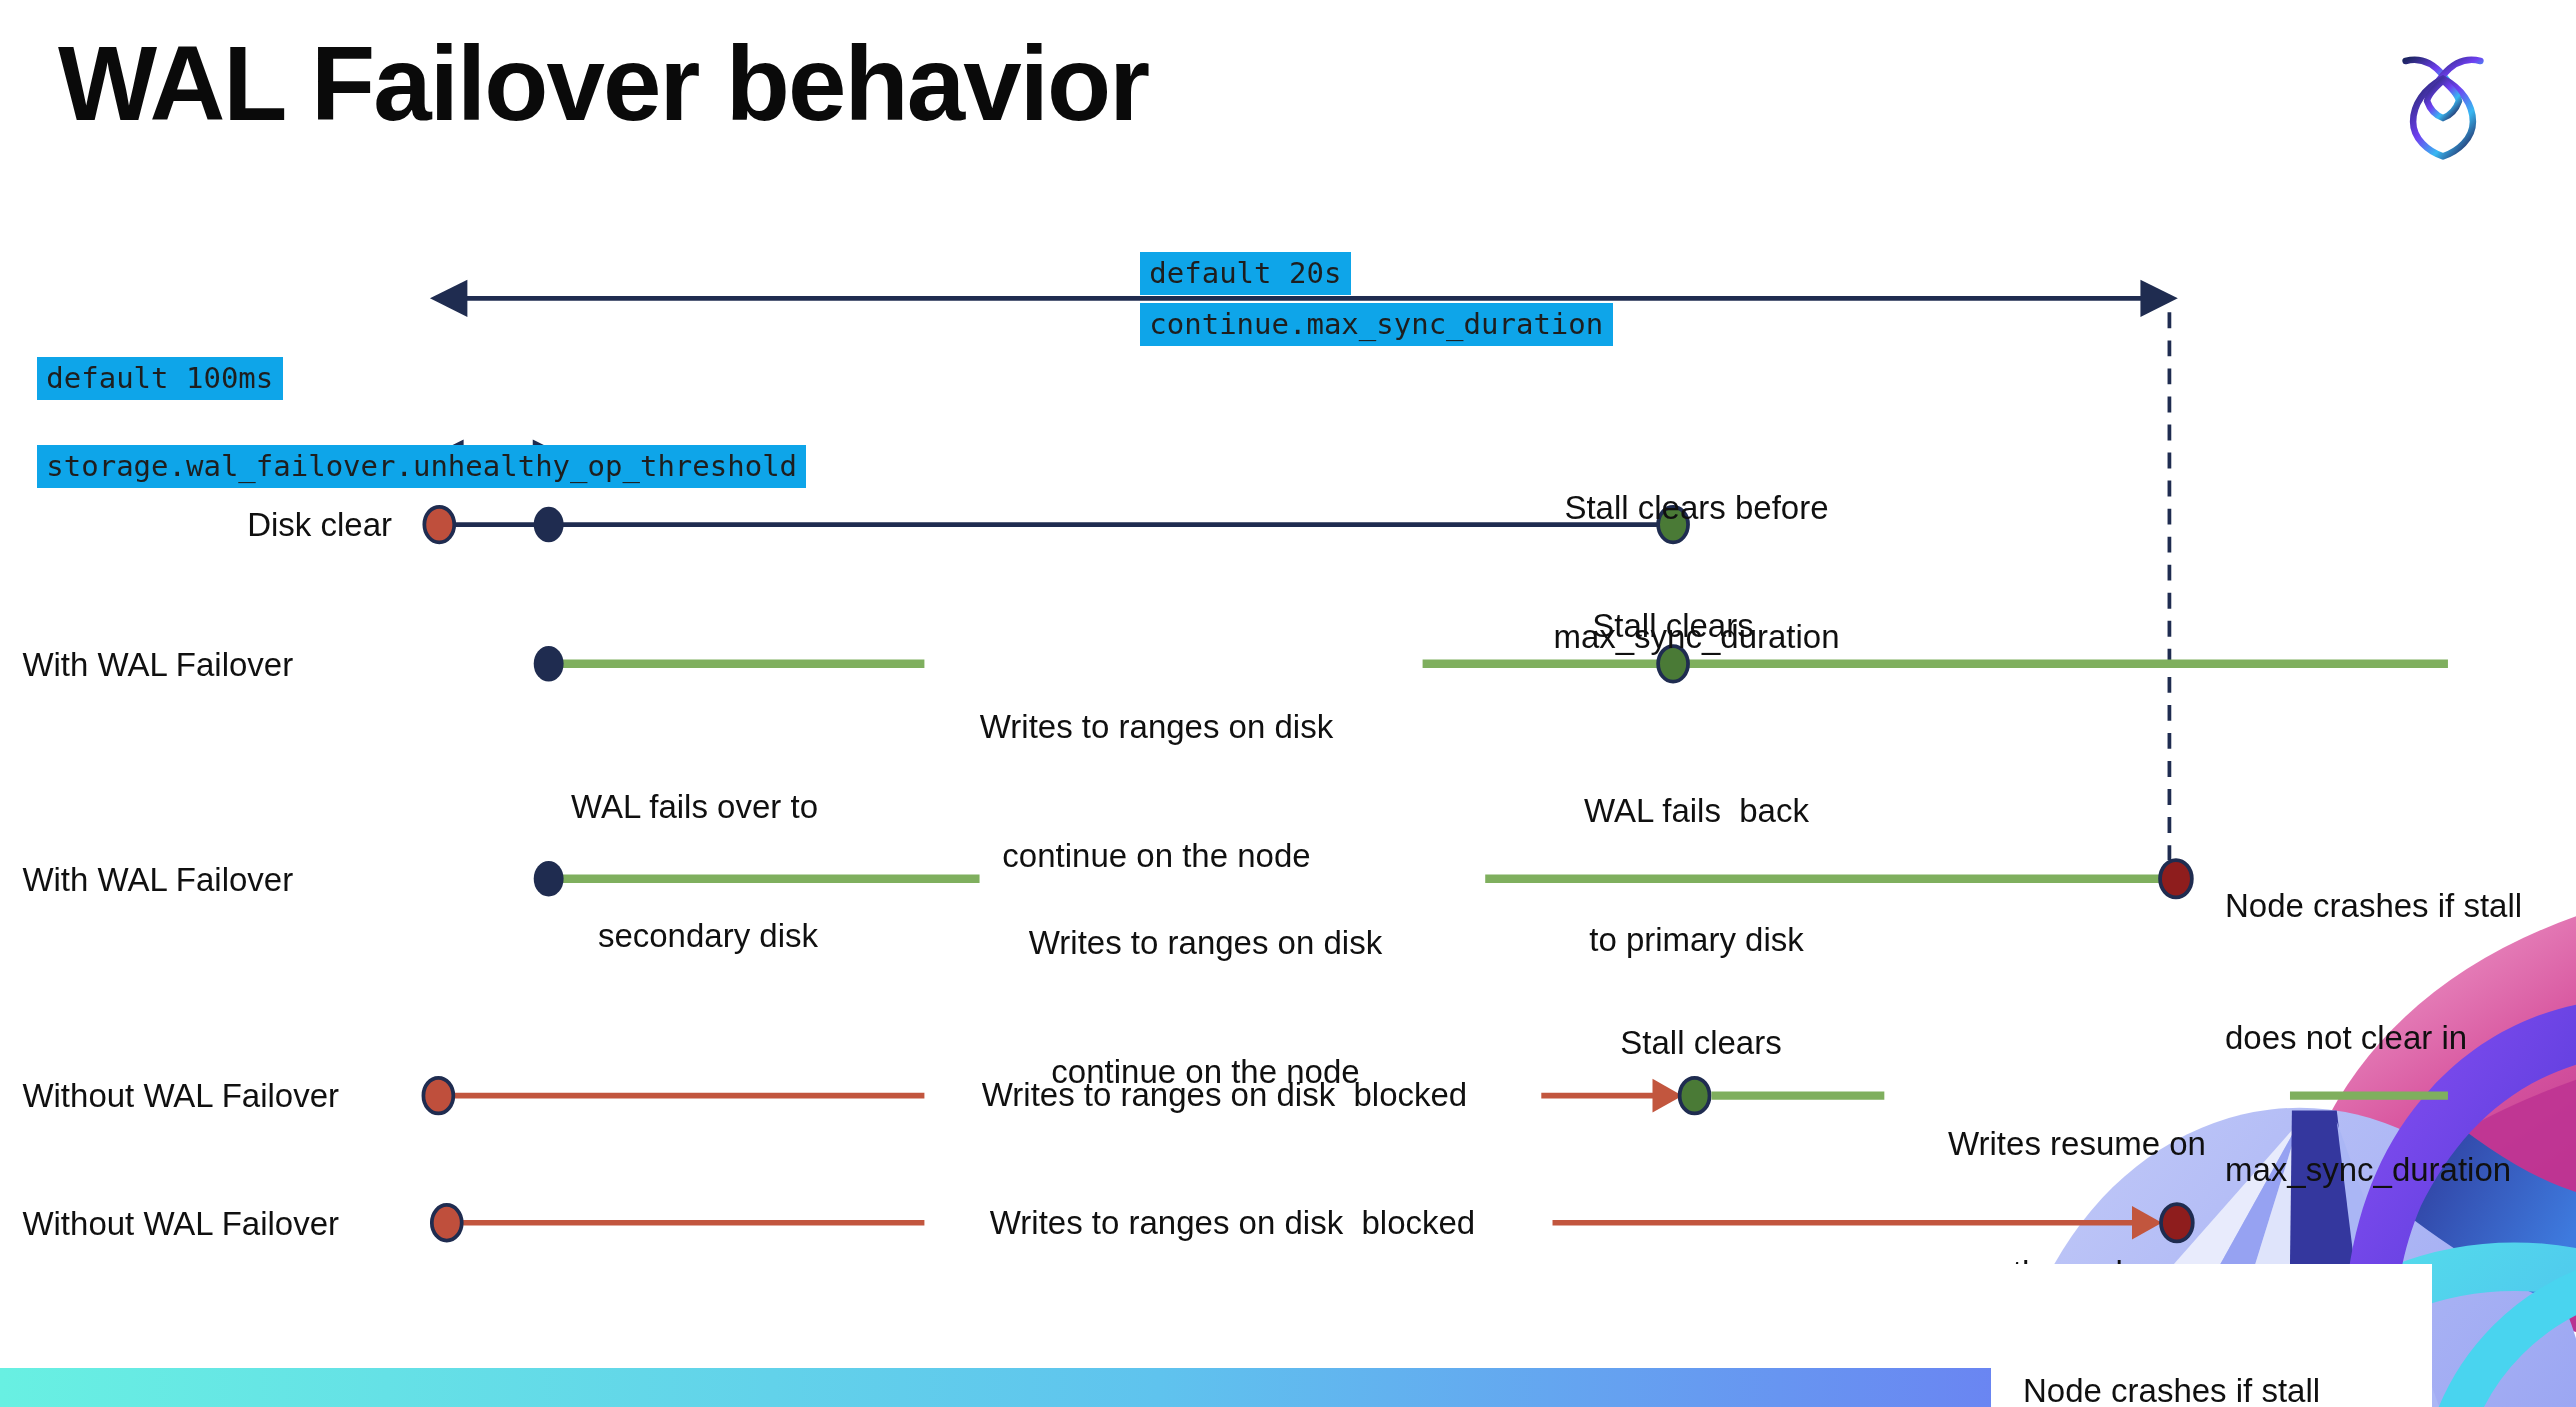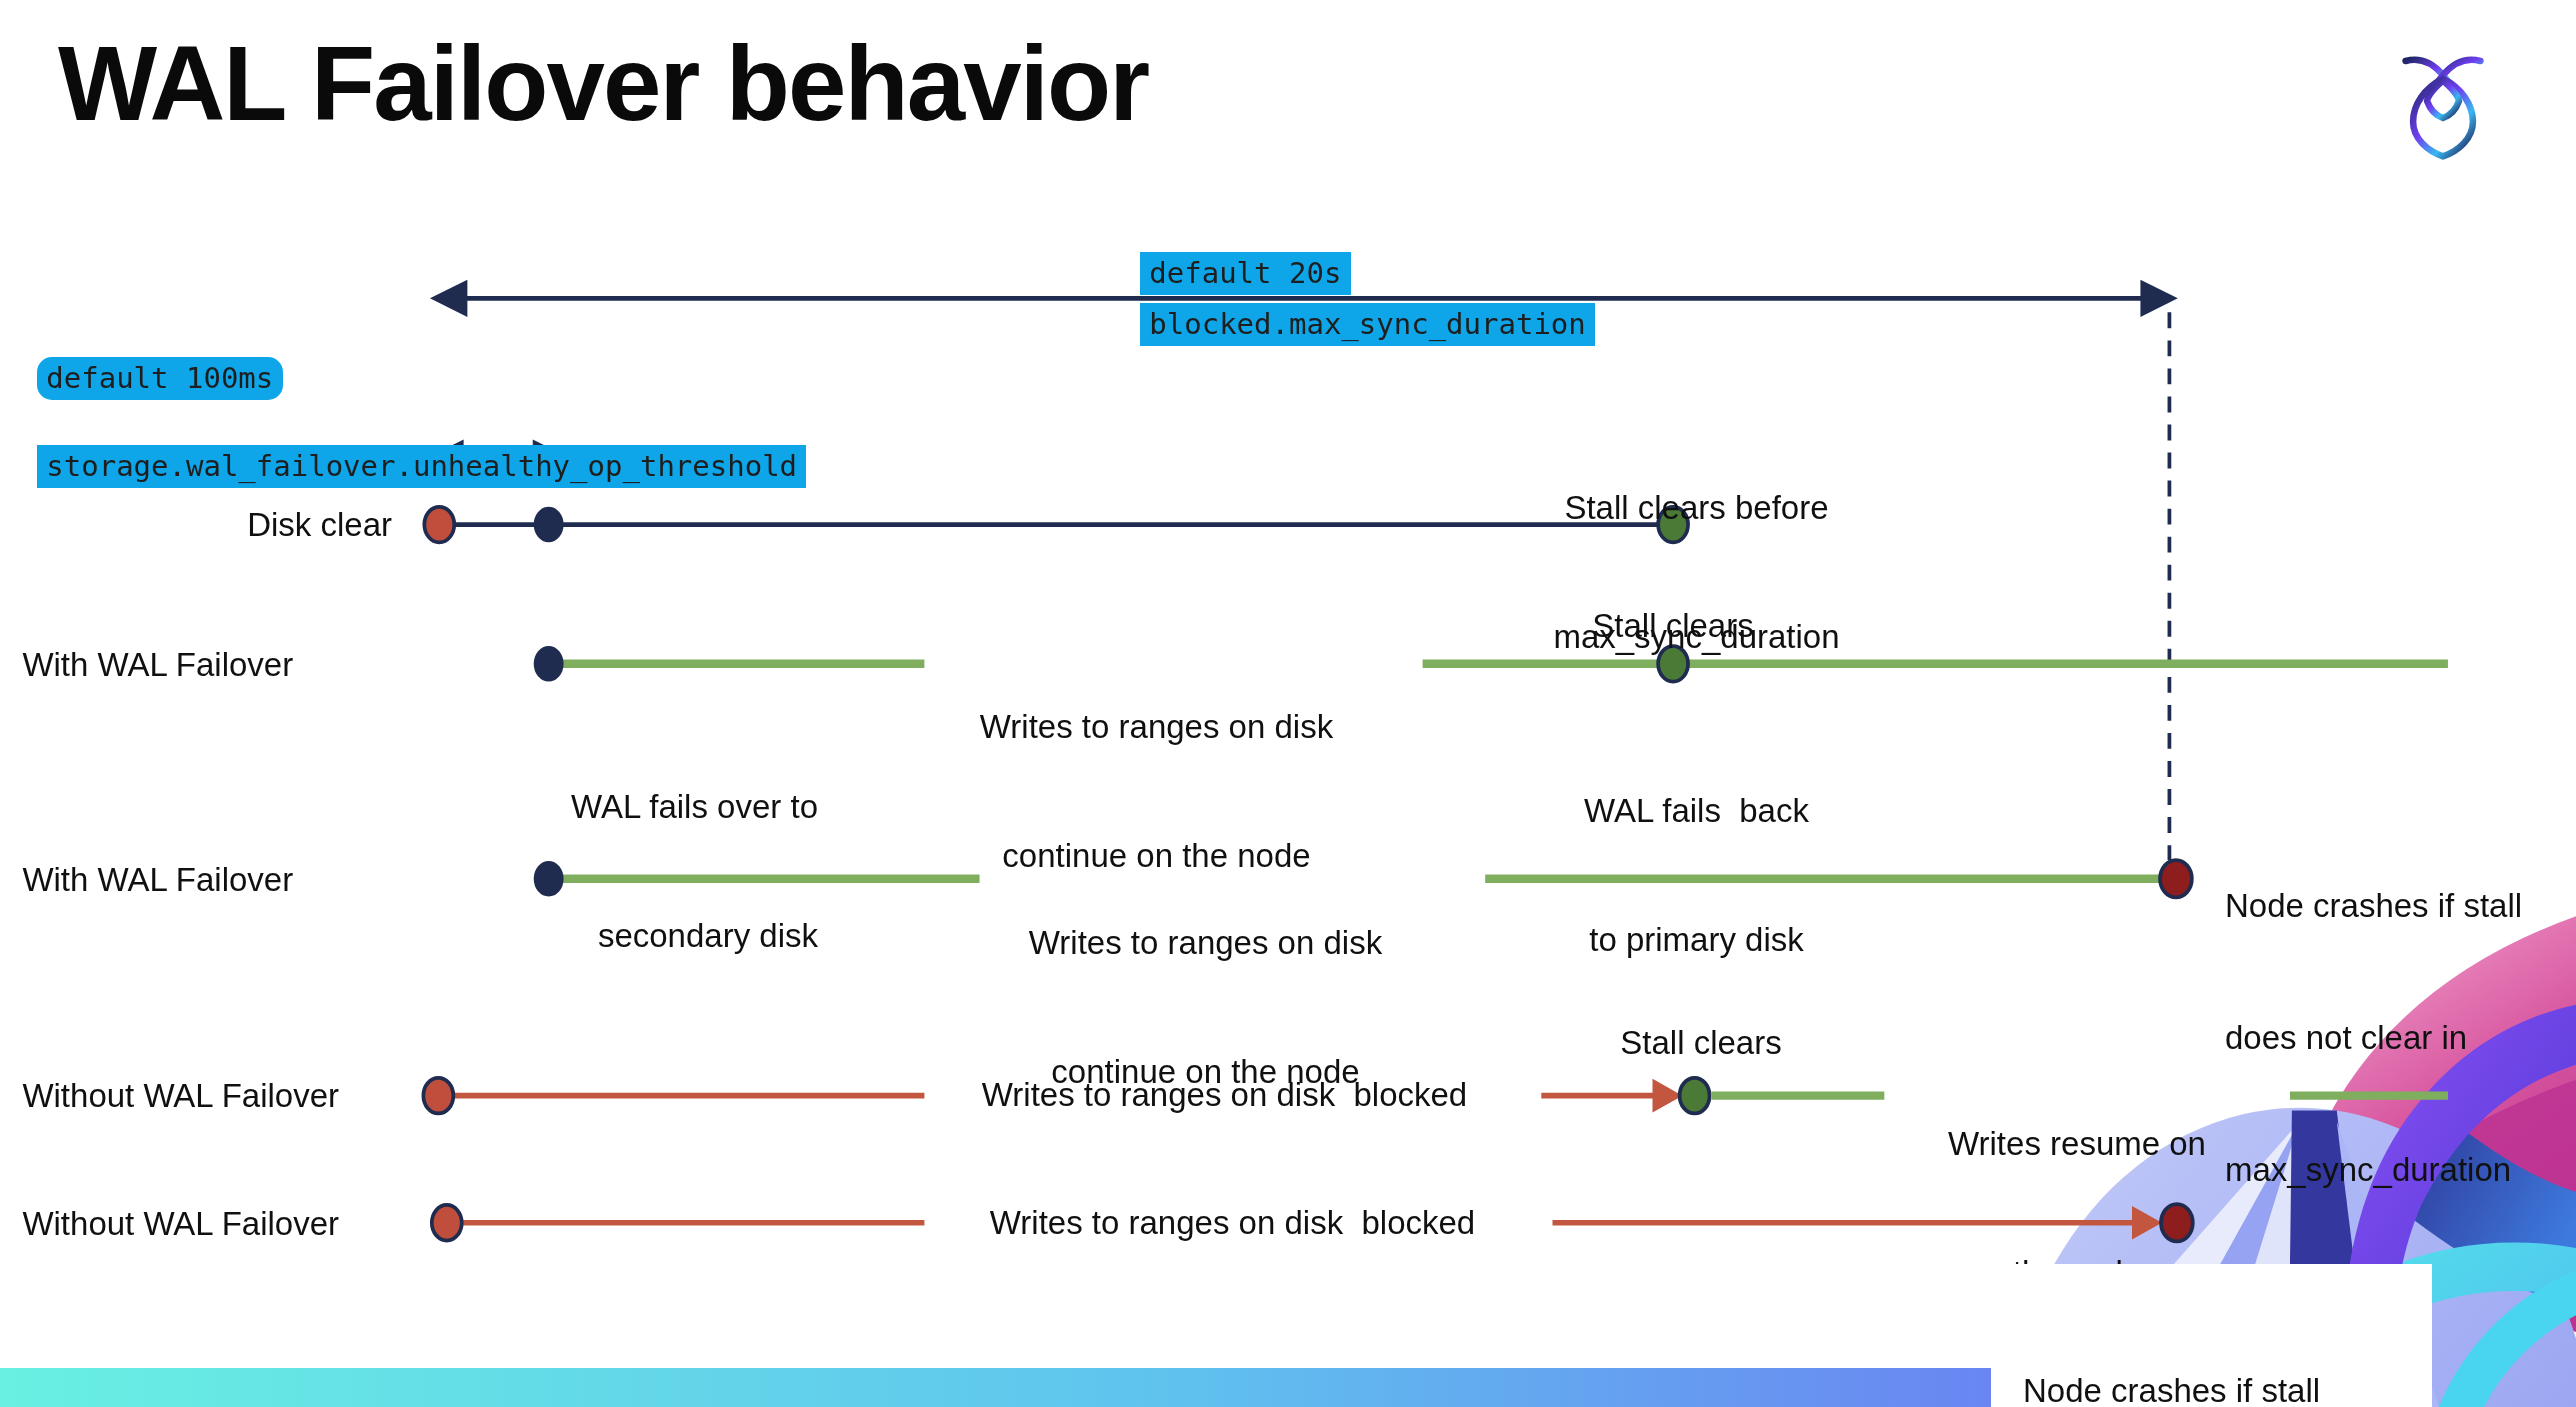--- a/index.html
+++ b/index.html
@@ -117,22 +117,22 @@
   <polygon points="2313,1308 2281,1290 2281,1326" fill="#c2563e"></polygon>
   <ellipse cx="478" cy="1308" rx="16" ry="19" fill="#bf4f3c" stroke="#1f2c50" stroke-width="4"></ellipse>
   <ellipse cx="2329" cy="1308" rx="17" ry="20" fill="#8e1d1d" stroke="#1f2c50" stroke-width="4"></ellipse>
 </svg>
 
 <div class="abs txt-layer" style="left:0;top:0;width:2576px;height:1408px;z-index:4;padding-left:20px;">
 
   <div class="title">WAL Failover behavior</div>
 
   <div class="mono" style="left:1140px;top:252px;">default 20s</div>
-  <div class="mono" style="left:1140px;top:303px;">blocked.max_sync_duration</div>
-  <div class="mono" style="left:37px;top:357px;border-radius:15px;">default 100ms</div>
+  <div class="mono" style="left:1140px;top:303px;">continue.max_sync_duration</div>
+  <div class="mono" style="left:37px;top:357px;">default 100ms</div>
   <div class="mono" style="left:37px;top:413px;margin-top:32px;">storage.wal_failover.unhealthy_op_threshold</div>
 
   <div class="ann right" style="left:93px;top:503px;width:299px;">Disk clear</div>
   <div class="ann center" style="left:1505px;top:400px;width:383px;">
     <div>Stall clears before</div>
     <div>max_sync_duration</div>
   </div>
 
   <div class="ann" style="left:22.4px;top:643px;">With WAL Failover</div>
   <div class="ann center" style="left:439px;top:699px;width:379px;text-align:right;">

